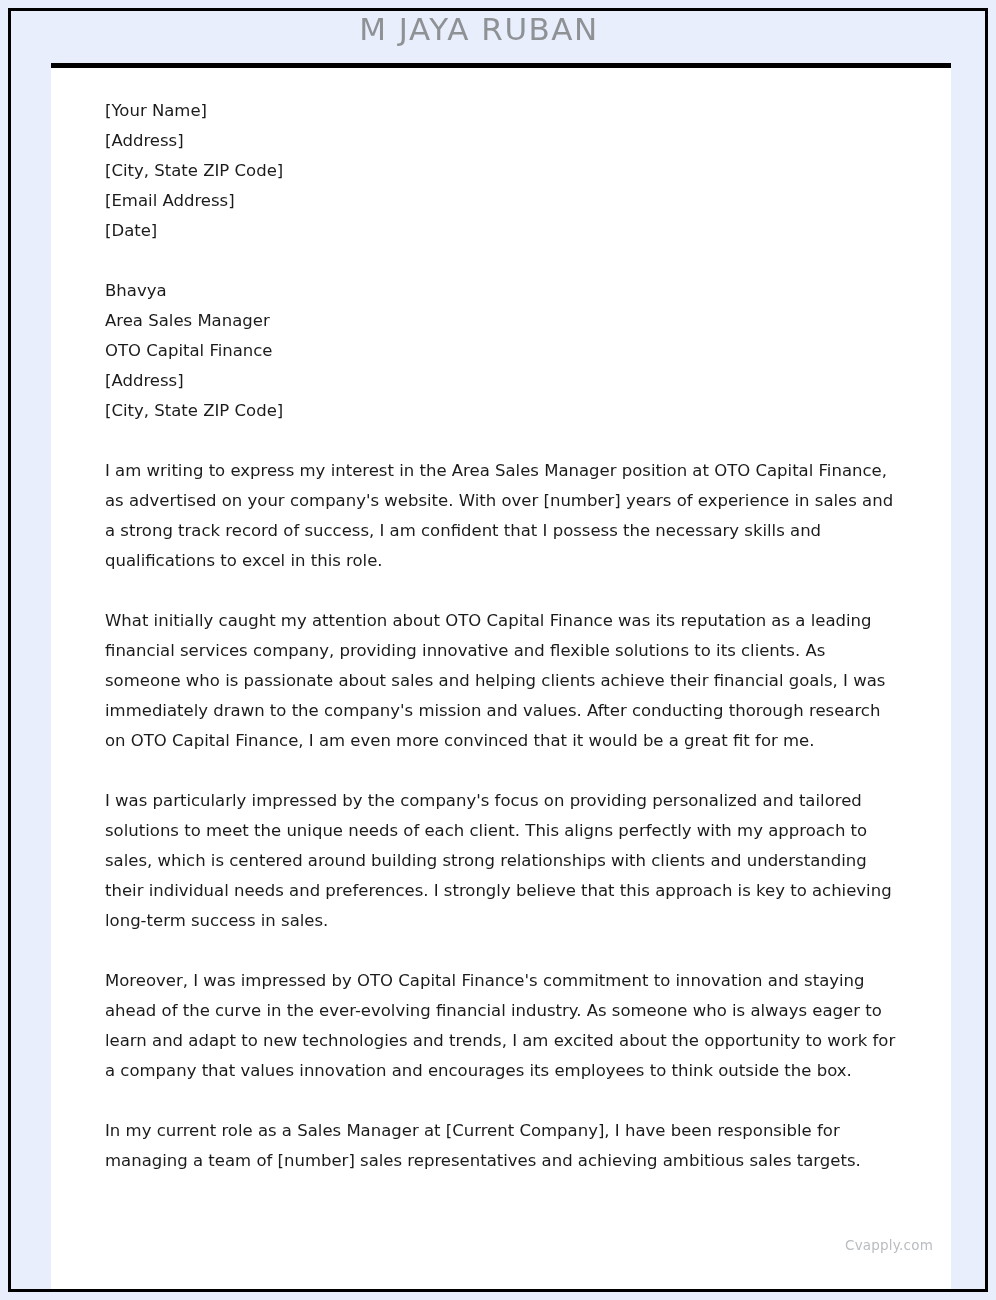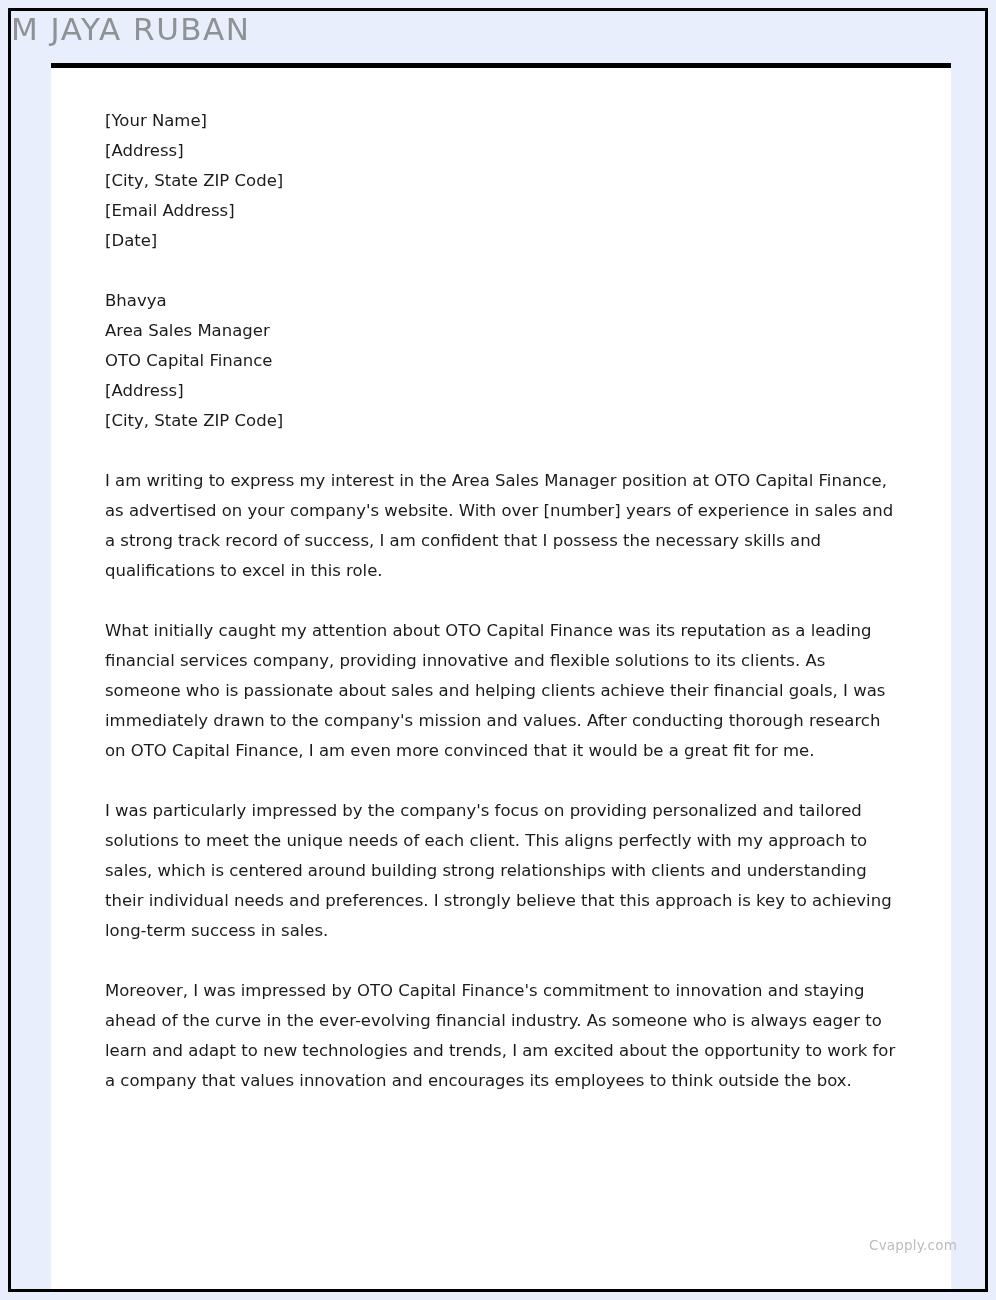--- a/index.html
+++ b/index.html
@@ -26,21 +26,21 @@
   }
   .header-band {
     position: absolute;
     left: 0;
     top: 0;
     width: 100%;
     height: 36px;
     background: #e8eefc;
     display: flex;
     align-items: center;
-    justify-content: flex-start;
+    justify-content: center;
     box-sizing: border-box;
     padding-right: 38px;
   }
   .header-name {
     font-family: "DejaVu Sans", sans-serif;
     font-size: 31px;
     letter-spacing: 1.5px;
     color: #8f9295;
     font-weight: 400;
   }
@@ -53,36 +53,36 @@
     background: #000000;
   }
   .letter-sheet {
     position: absolute;
     left: 40px;
     top: 57px;
     width: 900px;
     height: 1221px;
     background: #ffffff;
     box-sizing: border-box;
-    padding: 38px 54px 0 54px;
+    padding: 28px 54px 0 54px;
     overflow: hidden;
   }
   .letter-body {
     font-family: "DejaVu Sans", sans-serif;
     font-size: 16.5px;
     line-height: 30px;
     color: #1b1b1b;
   }
   .block {
     margin: 0 0 30px 0;
     white-space: pre-line;
   }
   .watermark {
     position: absolute;
-    right: 28px;
+    right: 52px;
     bottom: 36px;
     font-family: "DejaVu Sans", sans-serif;
     font-size: 13.5px;
     color: #b9bcc0;
     letter-spacing: 0.2px;
   }
 </style>
 </head>
 <body>
 
@@ -103,18 +103,19 @@
 [Date]</div>
       <div class="block">Bhavya
 Area Sales Manager
 OTO Capital Finance
 [Address]
 [City, State ZIP Code]</div>
       <div class="block">I am writing to express my interest in the Area Sales Manager position at OTO Capital Finance, as advertised on your company's website. With over [number] years of experience in sales and a strong track record of success, I am confident that I possess the necessary skills and qualifications to excel in this role.</div>
       <div class="block">What initially caught my attention about OTO Capital Finance was its reputation as a leading financial services company, providing innovative and flexible solutions to its clients. As someone who is passionate about sales and helping clients achieve their financial goals, I was immediately drawn to the company's mission and values. After conducting thorough research on OTO Capital Finance, I am even more convinced that it would be a great fit for me.</div>
       <div class="block">I was particularly impressed by the company's focus on providing personalized and tailored solutions to meet the unique needs of each client. This aligns perfectly with my approach to sales, which is centered around building strong relationships with clients and understanding their individual needs and preferences. I strongly believe that this approach is key to achieving long-term success in sales.</div>
       <div class="block">Moreover, I was impressed by OTO Capital Finance's commitment to innovation and staying ahead of the curve in the ever-evolving financial industry. As someone who is always eager to learn and adapt to new technologies and trends, I am excited about the opportunity to work for a company that values innovation and encourages its employees to think outside the box.</div>
+      <div class="block">In my current role as a Sales Manager at [Current Company], I have been responsible for managing a team of [number] sales representatives and achieving ambitious sales targets.</div>
     </div>
   </div>
 
   <div class="watermark">Cvapply.com</div>
 
 </div>
 
 </body></html>

